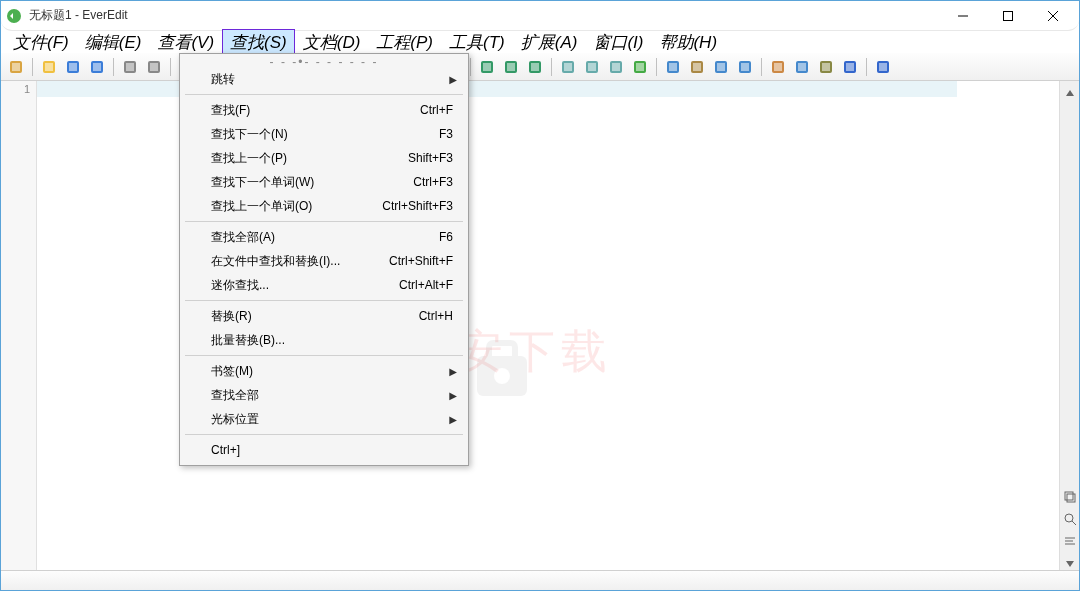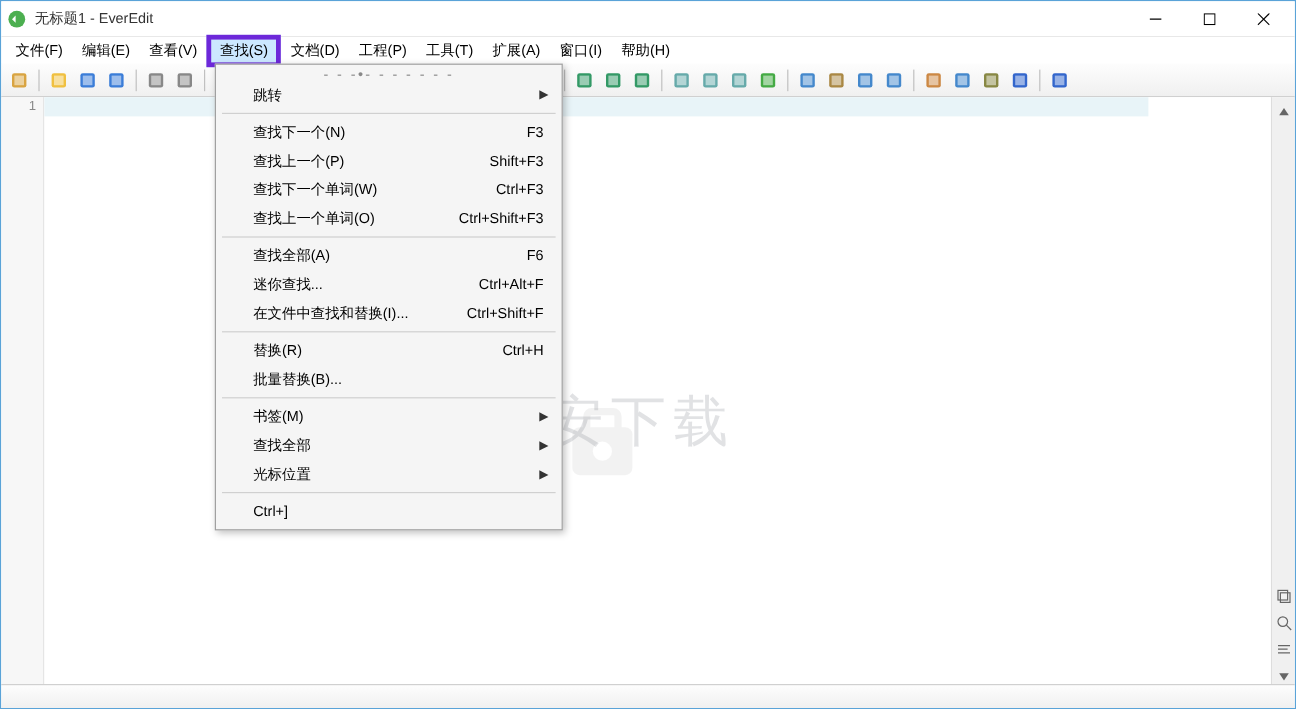--- a/index.html
+++ b/index.html
@@ -13,20 +13,21 @@
   position: relative;
   border: 1px solid #5aa3d8;
 }
 .titlebar {
   height: 30px;
   background: #fff;
   display: flex;
   align-items: center;
   padding: 0 4px;
   border-bottom: 1px solid #e8e8e8;
+  border-radius: 11px;
 }
 .app-icon {
   width: 18px; height: 18px;
   margin-right: 6px;
 }
 .title-text { flex: 1; font-size: 12px; color: #333; }
 .win-controls { display: flex; gap: 0; }
 .win-btn {
   width: 45px; height: 28px;
   display: flex; align-items: center; justify-content: center;
@@ -36,26 +37,27 @@
 .menubar {
   height: 22px;
   background: #fff;
   display: flex;
   align-items: center;
   padding: 0 4px;
 }
 .menu-item {
   padding: 2px 8px;
   color: #000;
-  font-size: 12px;
+  font-size: 17px;
   cursor: default;
+  font-style: italic;
 }
 .menu-item.active {
   background: #cce8ff;
-  border: 4px solid #6d28d9;
+  border: 1px solid #6d28d9;
   padding: 1px 7px;
 }
 .toolbar {
   height: 28px;
   background: linear-gradient(#fdfdfd, #f0f0f0);
   border-bottom: 1px solid #d0d0d0;
   display: flex;
   align-items: center;
   padding: 0 4px;
   gap: 2px;
@@ -143,21 +145,21 @@
 .dd-sep {
   height: 1px;
   background: #d0d0d0;
   margin: 3px 2px;
 }
 
 .watermark {
   position: absolute;
   left: 420px;
   top: 240px;
-  color: #0f172a;
+  color: #ef4444;
   opacity: 0.12;
   font-family: Arial, sans-serif;
   pointer-events: none;
   z-index: 1;
   text-align: center;
 }
 .watermark .cn { font-size: 46px; letter-spacing: 6px; }
 .watermark .en { font-size: 24px; letter-spacing: 2px; }
 .wm-icon {
   position: absolute;
@@ -463,20 +465,24 @@
 <div class="statusbar"></div>
 
 <div class="dropdown" id="dropdown">
     <div class="dd-item tear">- - -•- - - - - - -</div>
     <div class="dd-item">
       <span class="label">跳转</span>
       <span class="arrow">▶</span>
     </div>
     <div class="dd-sep"></div>
     <div class="dd-item">
+      <span class="label">查找(F)</span>
+      <span class="shortcut">Ctrl+F</span>
+    </div>
+    <div class="dd-item">
       <span class="label">查找下一个(N)</span>
       <span class="shortcut">F3</span>
     </div>
     <div class="dd-item">
       <span class="label">查找上一个(P)</span>
       <span class="shortcut">Shift+F3</span>
     </div>
     <div class="dd-item">
       <span class="label">查找下一个单词(W)</span>
       <span class="shortcut">Ctrl+F3</span>
@@ -484,27 +490,27 @@
     <div class="dd-item">
       <span class="label">查找上一个单词(O)</span>
       <span class="shortcut">Ctrl+Shift+F3</span>
     </div>
     <div class="dd-sep"></div>
     <div class="dd-item">
       <span class="label">查找全部(A)</span>
       <span class="shortcut">F6</span>
     </div>
     <div class="dd-item">
+      <span class="label">在文件中查找和替换(I)...</span>
+      <span class="shortcut">Ctrl+Shift+F</span>
+    </div>
+    <div class="dd-item">
       <span class="label">迷你查找...</span>
       <span class="shortcut">Ctrl+Alt+F</span>
     </div>
-    <div class="dd-item">
-      <span class="label">在文件中查找和替换(I)...</span>
-      <span class="shortcut">Ctrl+Shift+F</span>
-    </div>
     <div class="dd-sep"></div>
     <div class="dd-item">
       <span class="label">替换(R)</span>
       <span class="shortcut">Ctrl+H</span>
     </div>
     <div class="dd-item">
       <span class="label">批量替换(B)...</span>
     </div>
     <div class="dd-sep"></div>
     <div class="dd-item">

